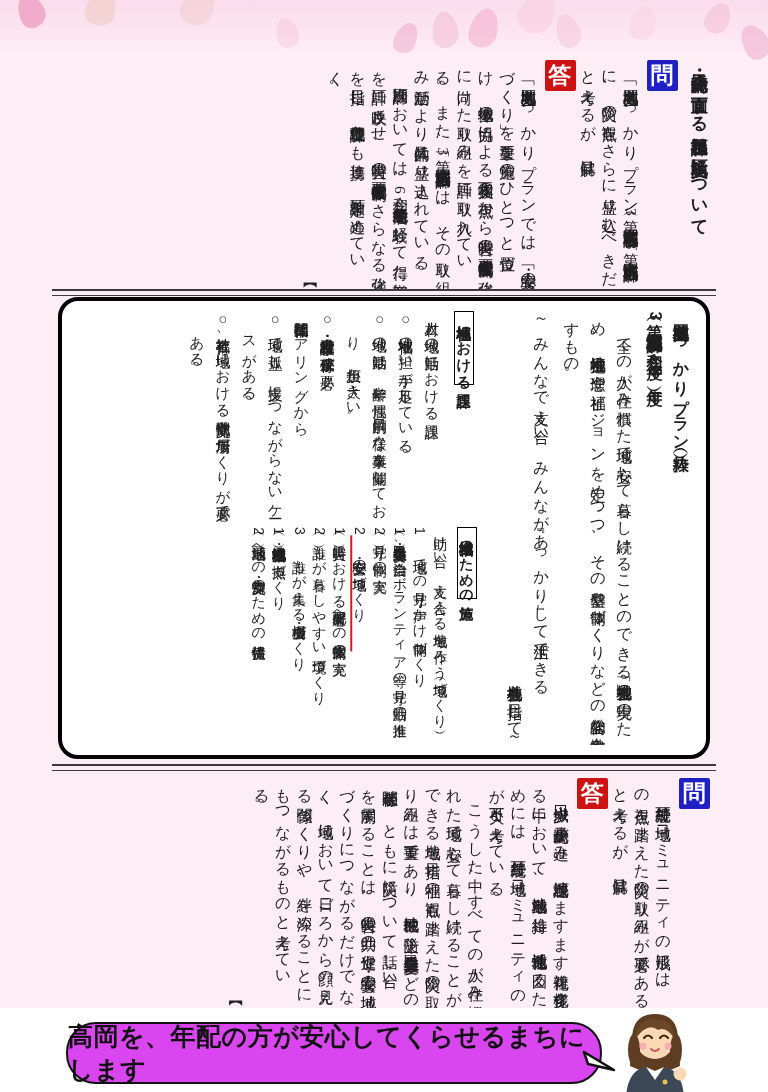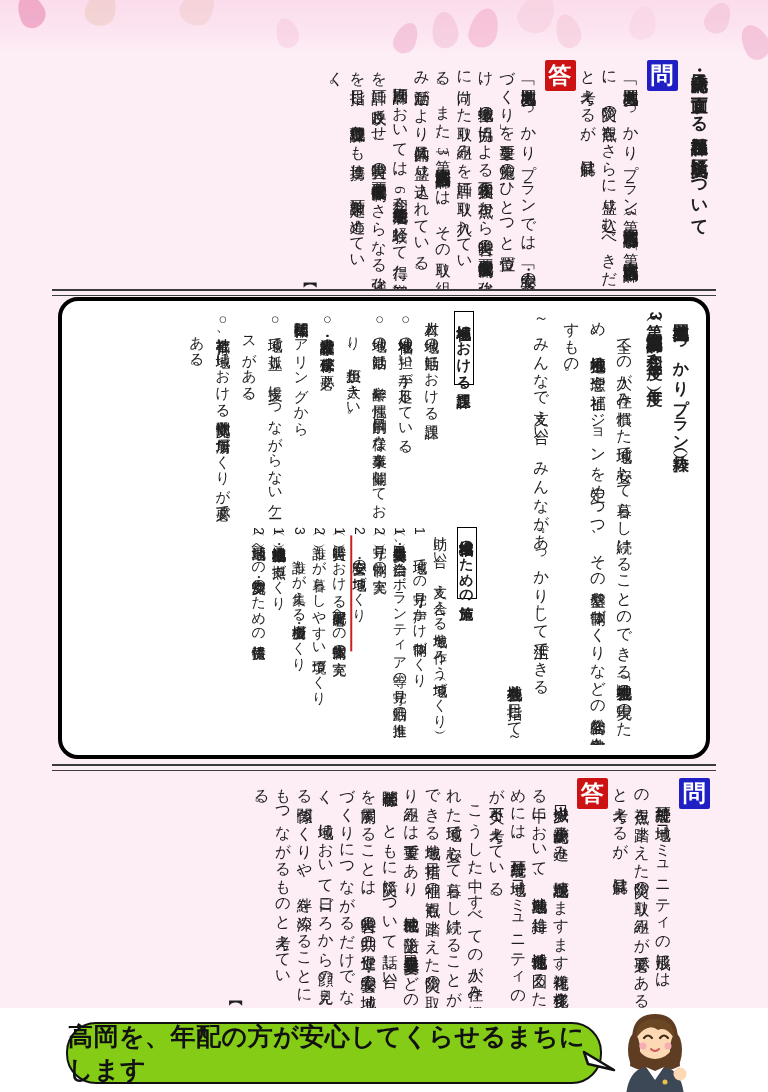--- a/index.html
+++ b/index.html
@@ -89,21 +89,21 @@
     text-decoration-thickness:2px;
     text-underline-offset:2px;
   }
   
   .footer-strip{
     position:absolute;top:1008px;left:0;width:768px;height:84px;
     background:#ffffff;
   }
   .bubble{
     position:absolute;top:14px;left:66px;width:532px;height:58px;
-    background:#84cc16;border:2.5px solid #111;border-radius:30px;
+    background:#d946ef;border:2.5px solid #111;border-radius:30px;
     display:flex;align-items:center;justify-content:center;
     font-family:"Liberation Sans","DejaVu Sans",sans-serif;
     font-weight:bold;font-size:25px;letter-spacing:.5px;color:#111;
   }
   .bubble-tail{position:absolute;right:-16px;bottom:4px;}
   .person{position:absolute;top:2px;left:602px;}
 </style>
 </head>
 <body>
 

